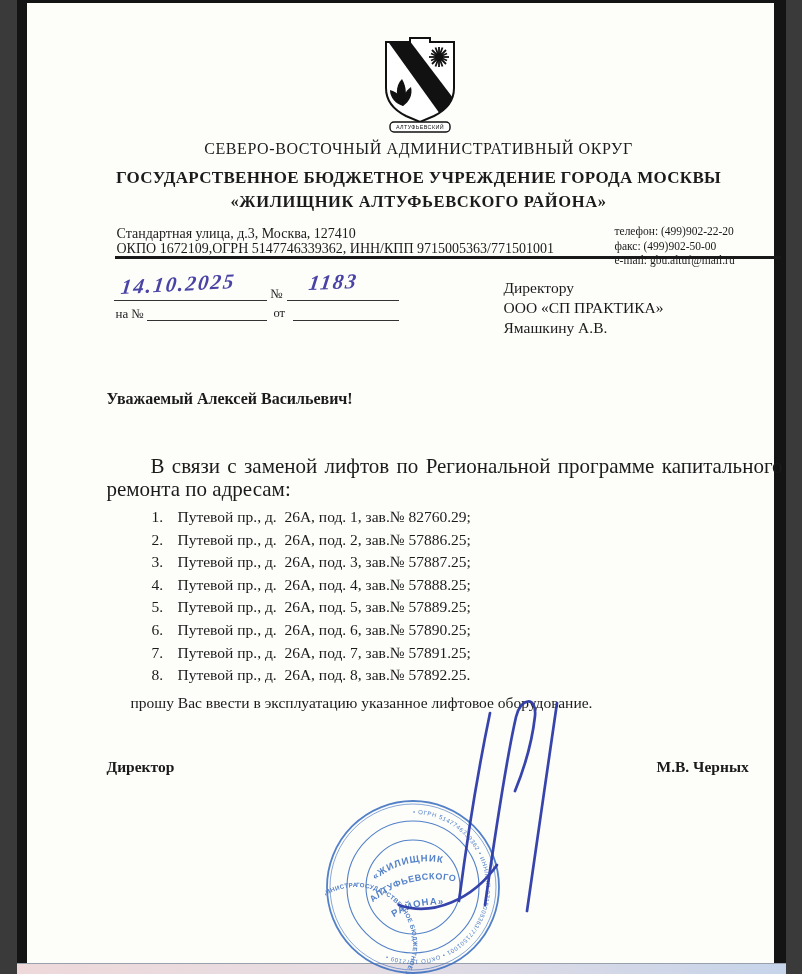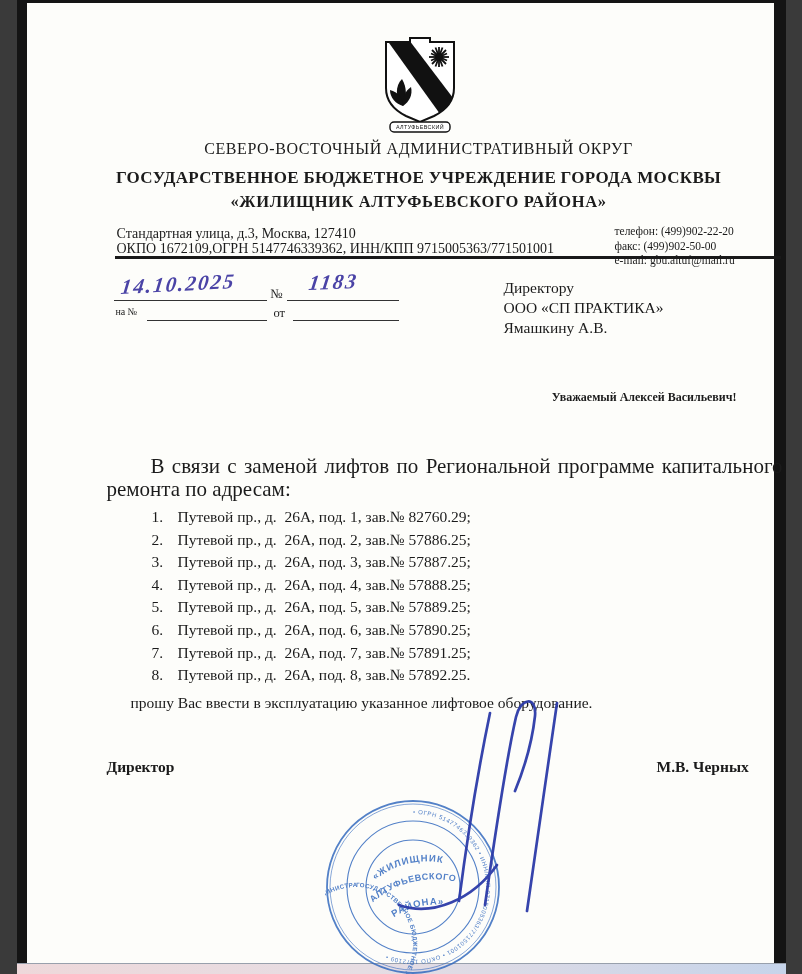--- a/index.html
+++ b/index.html
@@ -29,26 +29,26 @@
   
   .hw { font-style:italic; color:#4a43a6; font-weight:bold; letter-spacing:2px; }
   .hw-date { left:104px; top:272px; font-size:21px; transform:rotate(-3deg) skewX(-10deg); }
   .hw-num  { left:292px; top:270px; font-size:21px; transform:rotate(-2deg) skewX(-10deg); }
   .ref-line { border-bottom:1.4px solid #333; height:1px; }
   .uline1 { left:97px;  top:300px; width:153px; }
   .uline2 { left:270px; top:300px; width:112px; }
   .uline3 { left:130px; top:320px; width:120px; }
   .uline4 { left:276px; top:320px; width:106px; }
   .num-sign { left:254px; top:286px; font-size:13px; }
-  .na-label { left:99px;  top:306px; font-size:10px; }
+  .na-label { left:99px;  top:306px; font-size:13px; }
   .ot-label { left:257px; top:306px; font-size:12.5px; }
   
   .recipient { left:487px; top:278px; font-size:15.5px; font-weight:normal; line-height:20px; }
   
-  .salutation { left:90px; top:390px; width:630px; text-align:right; font-weight:bold; font-size:12px; }
+  .salutation { left:90px; top:390px; width:630px; text-align:left; font-weight:bold; font-size:16px; }
   .body-par { left:90px; top:455px; width:676px; font-size:21px; line-height:23px; text-indent:44px; text-align:justify; }
   .list { left:135px; top:506px; font-size:15.5px; line-height:22.6px; }
   .list-row { display:flex; }
   .list-num { width:26px; }
   .list-text { white-space:pre-wrap; }
   .closing { left:114px; top:694px; font-size:15.5px; }
   .sig-title { left:90px;  top:758px; font-size:15.5px; font-weight:bold; }
   .sig-name  { left:640px; top:758px; font-size:15.5px; font-weight:bold; }
   
   .stamp-wrap { left:308px; top:799px; width:176px; height:176px; opacity:0.82; }

